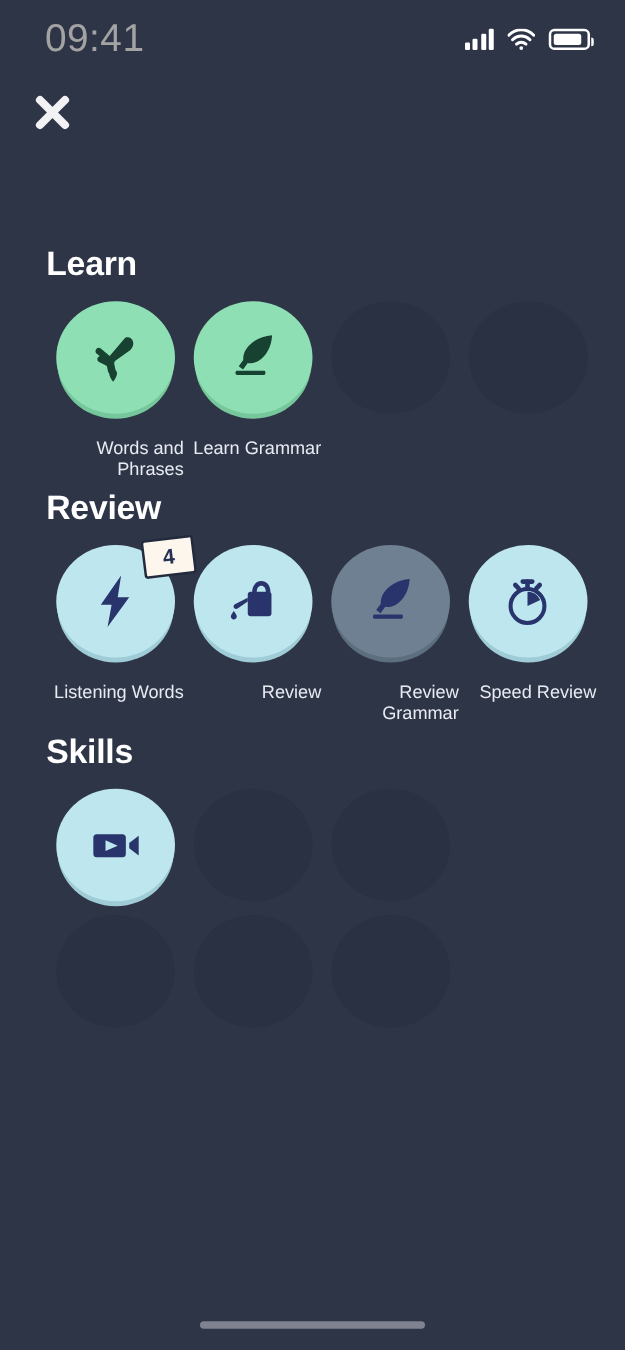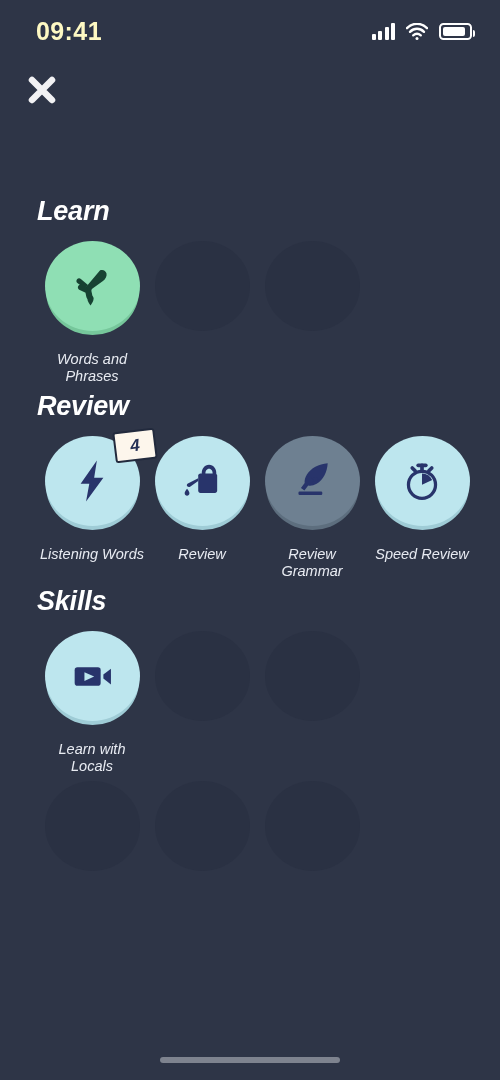--- a/index.html
+++ b/index.html
@@ -11,21 +11,21 @@
   }
   body { position:relative; }
 
   
   .statusbar {
     position:absolute; top:0; left:0; width:500px; height:62px;
     display:flex; align-items:center; justify-content:space-between;
     padding:0 28px 0 36px;
   }
   .status-time {
-    color:#fef9c3; font-size:25px; font-weight:bold; letter-spacing:0.4px;
+    color:#a3a3a3; font-size:31px; font-weight:normal; letter-spacing:0.4px;
   }
   .status-icons { display:flex; align-items:center; gap:11px; }
   .signal { display:flex; align-items:flex-end; gap:2.5px; height:17px; }
   .signal i { width:4px; background:#ffffff; border-radius:1px; display:block; }
   .signal i:nth-child(1){ height:6px; }
   .signal i:nth-child(2){ height:9px; }
   .signal i:nth-child(3){ height:13px; }
   .signal i:nth-child(4){ height:17px; }
   .battery {
     width:33px; height:17px; border:2px solid #ffffff; border-radius:4.5px;
@@ -38,21 +38,21 @@
   .battery b { display:block; height:100%; width:86%; background:#ffffff; border-radius:2px; }
 
   
   .close-btn {
     position:absolute; top:68px; left:20px;
     width:44px; height:44px; cursor:pointer;
     display:flex; align-items:center; justify-content:center;
   }
 
   
-  .content { position:absolute; top:196px; left:0; width:500px;font-style:italic; }
+  .content { position:absolute; top:196px; left:0; width:500px; }
 
   .section { margin-bottom:6px; }
   .section-title {
     color:#ffffff; font-size:27px; font-weight:bold;
     padding-left:37px; margin-bottom:14px; letter-spacing:-0.2px;
   }
   .tile-row {
     display:flex; padding-left:37px;
   }
   .tile {
@@ -66,21 +66,21 @@
     position:absolute; left:0; top:0;
     width:95px; height:90px; border-radius:50%;
     display:flex; align-items:center; justify-content:center;
   }
   .disc.empty { background:#29304233; background:#2a3143; }
   .disc.green { background:#8fdfb4; box-shadow:0 5px 0 -1px #76c79b; }
   .disc.blue  { background:#bde6ee; box-shadow:0 5px 0 -1px #9fccd6; }
   .disc.grey  { background:#6e8091; box-shadow:0 5px 0 -1px #5d6e7e; }
 
   .tile-label {
-    margin-top:15px; text-align:center; color:#e8ebf2;
+    margin-top:15px; text-align:right; color:#e8ebf2;
     font-size:14.5px; line-height:17px; width:110px;
   }
 
   
   .badge {
     position:absolute; right:-16px; top:-6px;
     background:#fdf6ec; color:#253055;
     border:2px solid #222a3d;
     border-radius:3px;
     min-width:42px; height:31px;
@@ -141,20 +141,34 @@
                   <path d="M12.2 27.4c-1.2-0.7-1.6-2.2-0.9-3.4 0.7-1.1 2.2-1.5 3.3-0.8l5.4 3.3-1.9 3.7z"></path>
                   <path d="M22.6 32.6c1.6 0 2.9 1.3 2.9 2.9 0 2-1.4 4.6-2.9 6.4-1.5-1.8-2.9-4.4-2.9-6.4 0-1.6 1.3-2.9 2.9-2.9z"></path>
                 </g>
               </svg>
             </div>
           </div>
           <div class="tile-label">Words and Phrases</div>
         </div>
         <div class="tile">
           <div class="tile-disc-wrap">
+            <div class="disc green">
+              <svg width="52" height="52" viewBox="0 0 48 48">
+                <g fill="#174232">
+                  <path d="M38.5 7.5c-8.5 0.6-15.4 4.6-19.2 10.4-1.7 2.6-2.3 5.4-2.1 7.9l-3.4 4.6 3.2 2.4 3.5-4.7c2.4 0.5 5.2-0.1 7.8-1.6 6-3.5 9.7-10.6 10.2-19z"></path>
+                  <path d="M22.8 20.8c3.9-0.9 6.8 0.2 8.5 1.8-2.5 0.2-4.8 1.1-6.7 2.6 1.3-2 0-3.6-1.8-4.4z" fill="#174232"></path>
+                  <rect x="11.5" y="33.8" width="22" height="3.1" rx="1.1"></rect>
+                </g>
+              </svg>
+            </div>
+          </div>
+          <div class="tile-label">Learn Grammar</div>
+        </div>
+        <div class="tile">
+          <div class="tile-disc-wrap">
             <div class="disc empty"></div>
           </div>
         </div>
         <div class="tile">
           <div class="tile-disc-wrap">
             <div class="disc empty"></div>
           </div>
         </div>
       </div>
     </div>
@@ -228,21 +242,20 @@
             <div class="disc blue">
               <svg width="52" height="52" viewBox="0 0 48 48">
                 <g fill="#28346b">
                   <rect x="8" y="16" width="24" height="17" rx="2.6"></rect>
                   <path d="M34.5 22.6 L41.5 17.2 v14.6 l-7-5.4z"></path>
                 </g>
                 <path d="M17 20.5 L26 24.5 L17 28.5 Z" fill="#bde6ee"></path>
               </svg>
             </div>
           </div>
-          <div class="tile-label">Learn with Locals</div>
         </div>
         <div class="tile">
           <div class="tile-disc-wrap">
             <div class="disc empty"></div>
           </div>
         </div>
         <div class="tile">
           <div class="tile-disc-wrap">
             <div class="disc empty"></div>
           </div>

